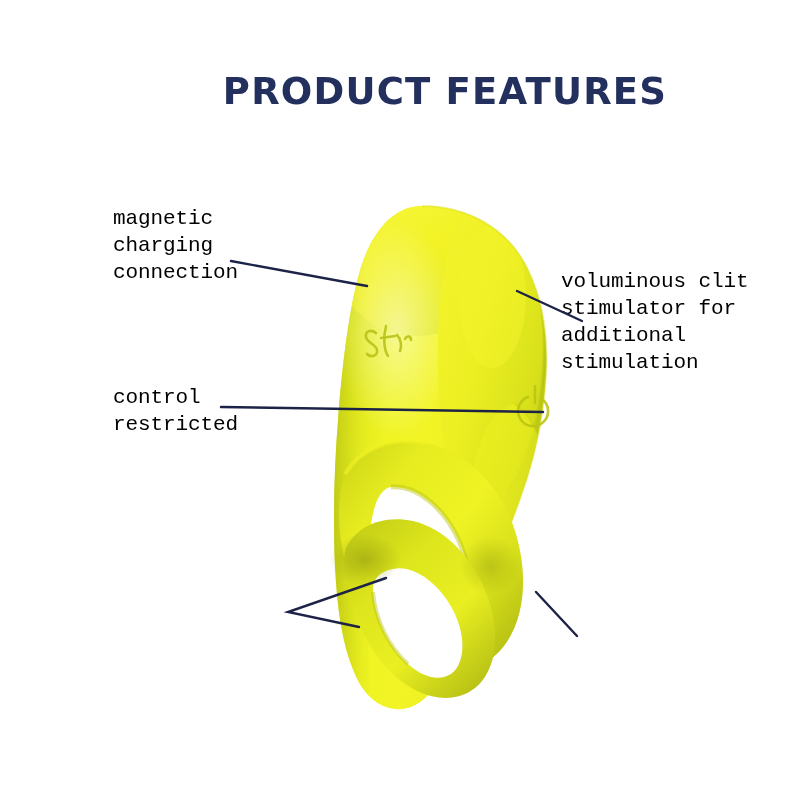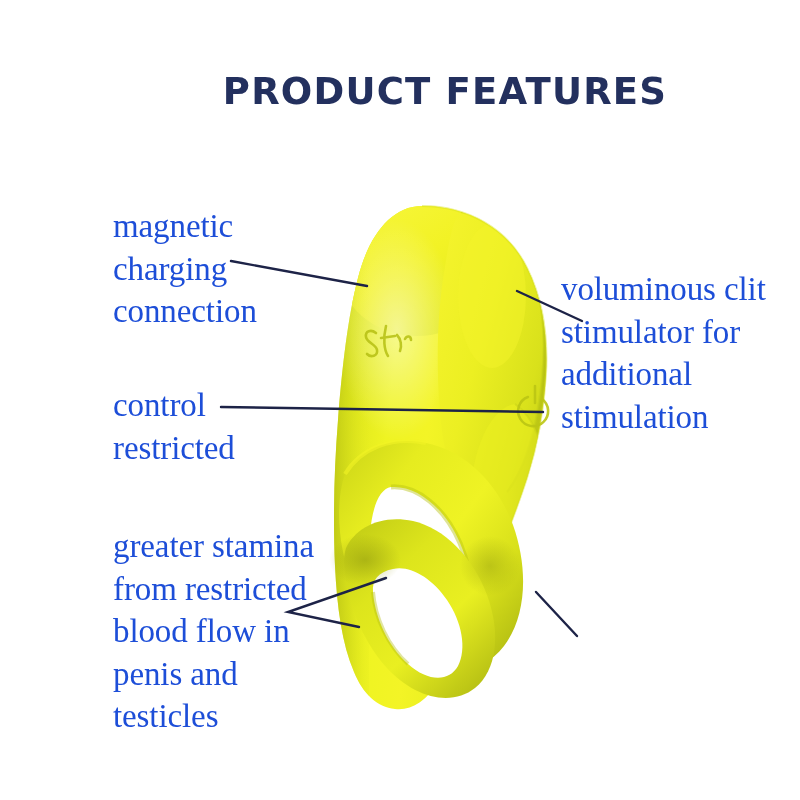--- a/index.html
+++ b/index.html
@@ -28,25 +28,25 @@
     font-size: 37px;
     font-weight: bold;
     letter-spacing: 1.2px;
     color: #23305e;
     white-space: nowrap;
   }
 
   
   .label {
     position: absolute;
-    font-family: Liberation Serif, serif;
-    font-size: 33px;
+    font-family: Liberation Mono, monospace;
+    font-size: 21px;
     font-weight: 500;
     line-height: 1.29;
-    color: #1d4ed8;
+    color: #000000;
     white-space: pre-line;
     letter-spacing: -0.1px;
   }
   .label.right { text-align: left; }
   .label.left  { text-align: left; }
 
   #label-magnetic { left: 68px;  top: 205px; width: 230px; }
   #label-control  { left: 68px;  top: 384px; width: 220px; }
   #label-stamina  { left: 68px;  top: 525px; width: 250px; }
   #label-clit     { left: 516px; top: 268px; width: 244px; }
@@ -275,25 +275,20 @@
     </g>
   </svg>
 
   <div class="label left" id="label-magnetic">magnetic
 charging
 connection</div>
 
   <div class="label left" id="label-control">control
 restricted</div>
 
-  <div class="label left" id="label-stamina">greater stamina
-from restricted
-blood flow in
-penis and
-testicles</div>
 
   <div class="label right" id="label-clit">voluminous clit
 stimulator for
 additional
 stimulation</div>
 
 
 </div>
 
 </body></html>

